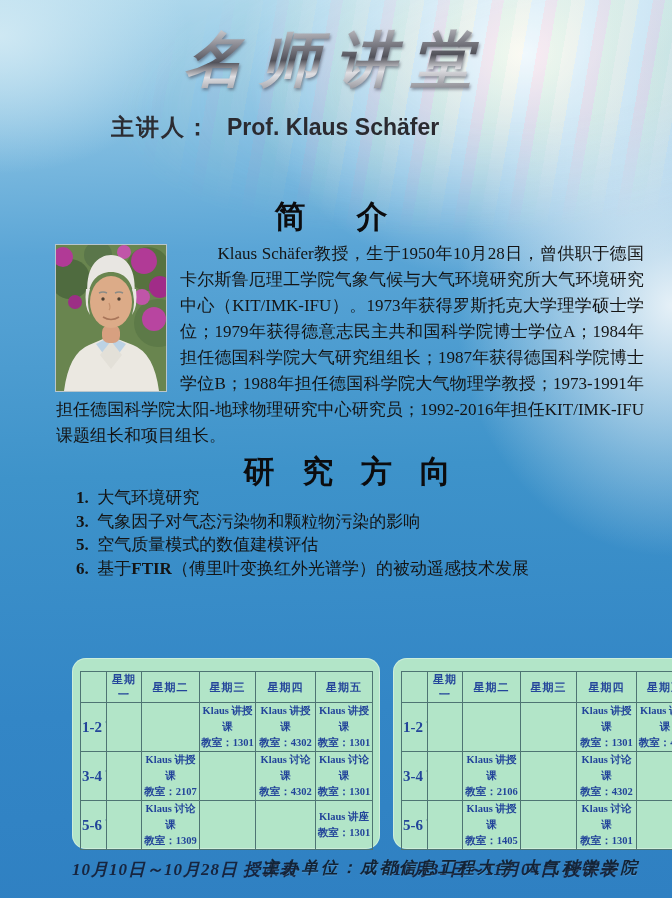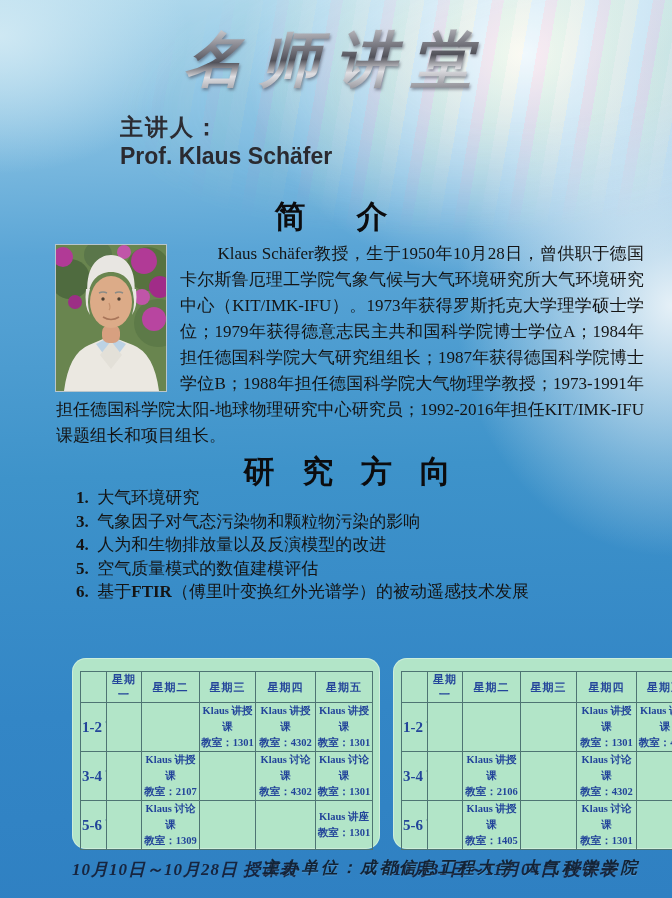--- a/index.html
+++ b/index.html
@@ -22,21 +22,21 @@
             mask-image:radial-gradient(ellipse at 70% 45%, #000 25%, transparent 72%);
     opacity:.85;
   }
   .title{
     position:absolute; top:20px; left:0; width:100%; margin:0; text-align:center;
     font-size:60px; font-weight:700; font-style:italic; letter-spacing:16px;
     background:linear-gradient(178deg,#f4f4f6 6%,#8a8a92 32%,#52525a 48%,#dfdfe3 62%,#6c6c74 88%);
     -webkit-background-clip:text; background-clip:text; color:transparent;
     filter:drop-shadow(1px 2px 1.5px rgba(70,70,85,.55));
   }
-  .info-line{position:absolute; left:104px; display:flex; align-items:baseline; white-space:nowrap;flex-direction:column;}
+  .info-line{position:absolute; left:111px; display:flex; align-items:baseline; white-space:nowrap;}
   .info-line .lbl{font-size:23px; font-weight:700; color:#2c2c32; letter-spacing:2px;}
   .info-line .val{margin-left:16px; font-size:23px; color:#1d1d22;}
   .speaker-line{top:112px;}
   .speaker-line .val{font-family:"Liberation Sans","DejaVu Sans",sans-serif; font-weight:600; color:#2a2a30;}
   .time-line{top:157px;}
   .time-line .val{font-weight:700;}
   .sec-heading{
     position:absolute; left:0; width:100%; margin:0; text-align:center;
     font-size:31px; font-weight:700; color:#0c0c0e; letter-spacing:10px;
   }
@@ -137,21 +137,20 @@
       </svg>
     </div>
     <p class="bio"><b>Klaus Schäfer</b>教授，生于<b>1950</b>年<b>10</b>月<b>28</b>日，曾供职于德国卡尔斯鲁厄理工学院气象气候与大气环境研究所大气环境研究中心（<b>KIT/IMK-IFU</b>）。<b>1973</b>年获得罗斯托克大学理学硕士学位；<b>1979</b>年获得德意志民主共和国科学院博士学位<b>A</b>；<b>1984</b>年担任德国科学院大气研究组组长；<b>1987</b>年获得德国科学院博士学位<b>B</b>；<b>1988</b>年担任德国科学院大气物理学教授；<b>1973-1991</b>年担任德国科学院太阳-地球物理研究中心研究员；<b>1992-2016</b>年担任<b>KIT/IMK-IFU</b>课题组长和项目组长。</p>
   </div>
 
   <h2 class="sec-heading research-heading">研 究 方 向</h2>
 
   <ol class="research-list">
       <li><b>1.</b> 大气环境研究</li>
       <li><b>3.</b> 气象因子对气态污染物和颗粒物污染的影响</li>
-      <li><b>4.</b> 人为和生物排放量以及反演模型的改进</li>
       <li><b>5.</b> 空气质量模式的数值建模评估</li>
       <li><b>6.</b> 基于<b>FTIR</b>（傅里叶变换红外光谱学）的被动遥感技术发展</li>
     </ol>
 
   <div class="panels">
     <section class="panel panel-1">
       <table>
         <colgroup>
             <col class="c-label">
             <col class="c-mon">

